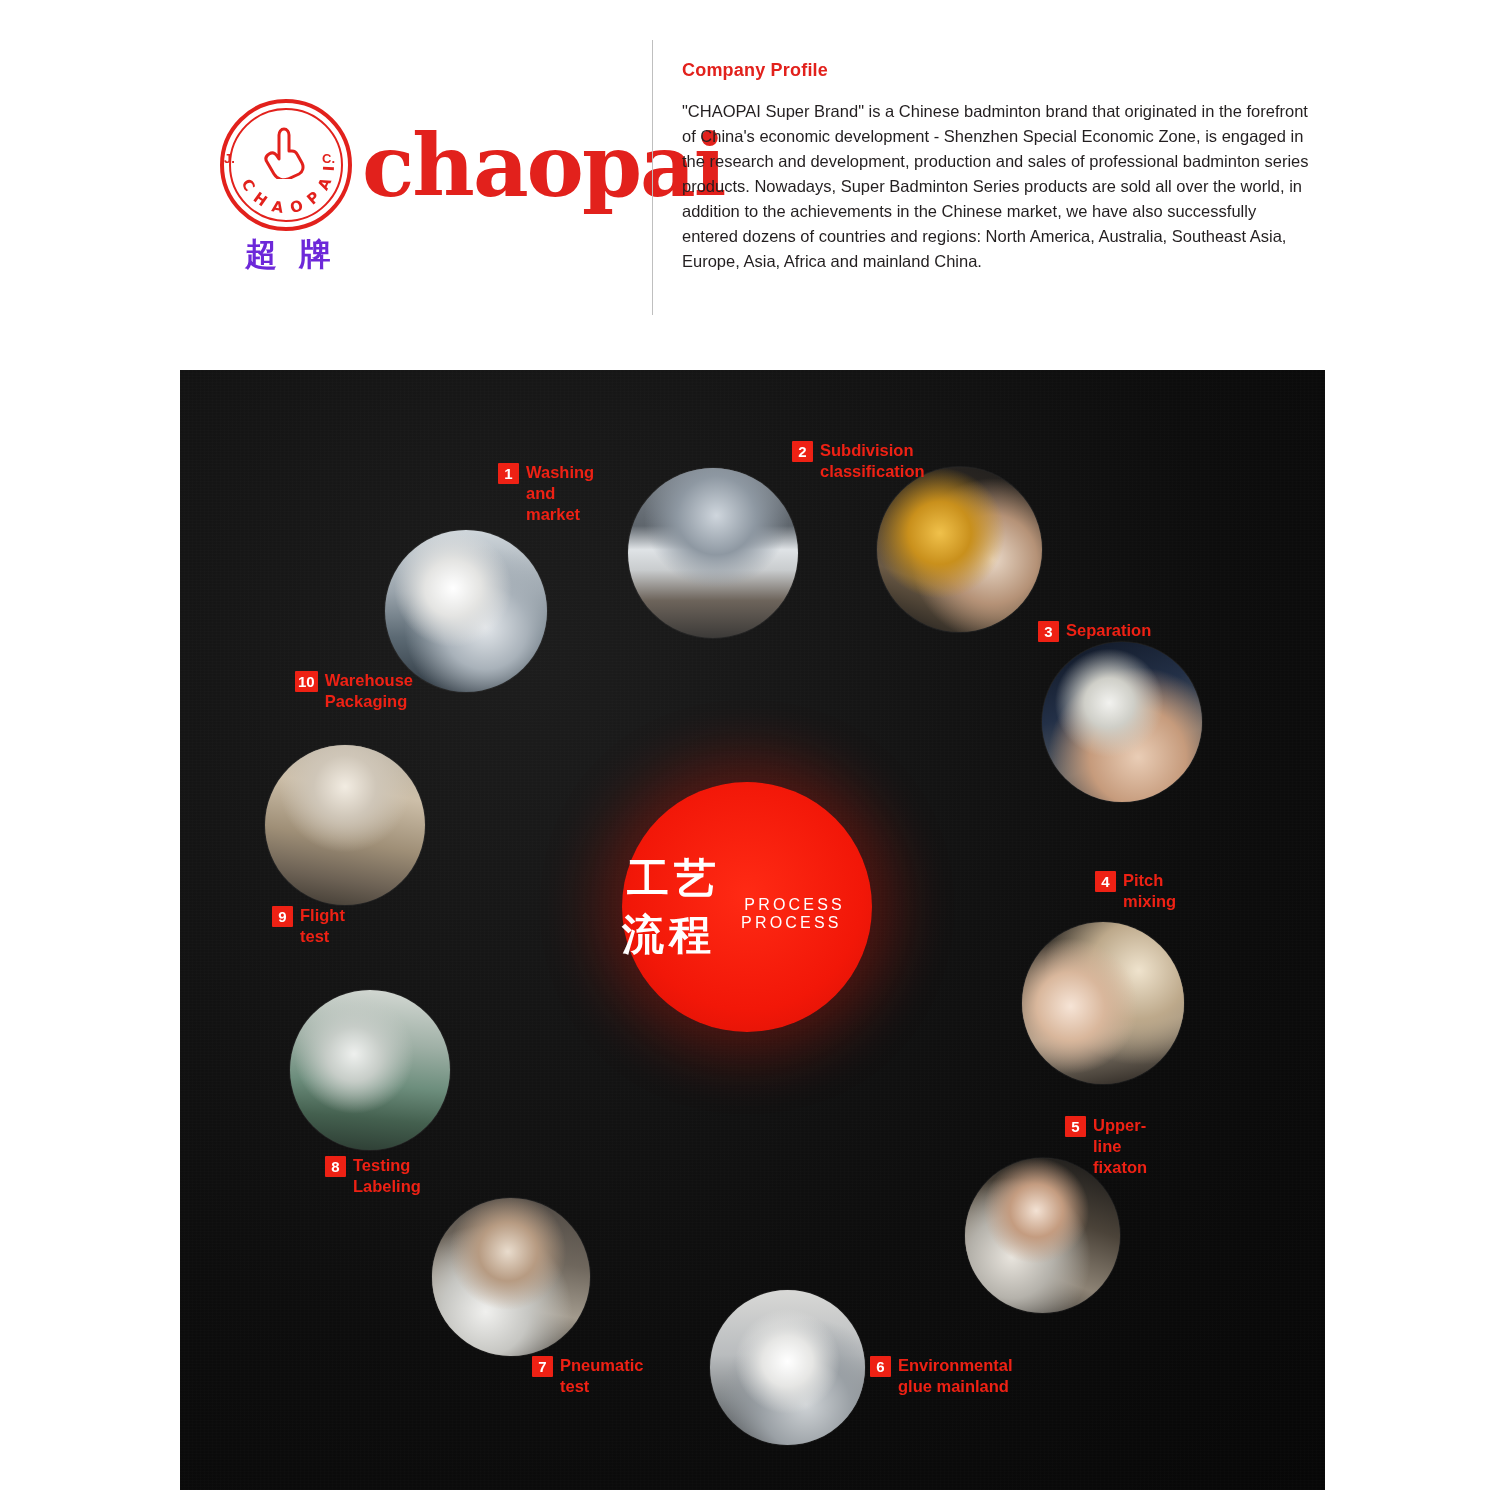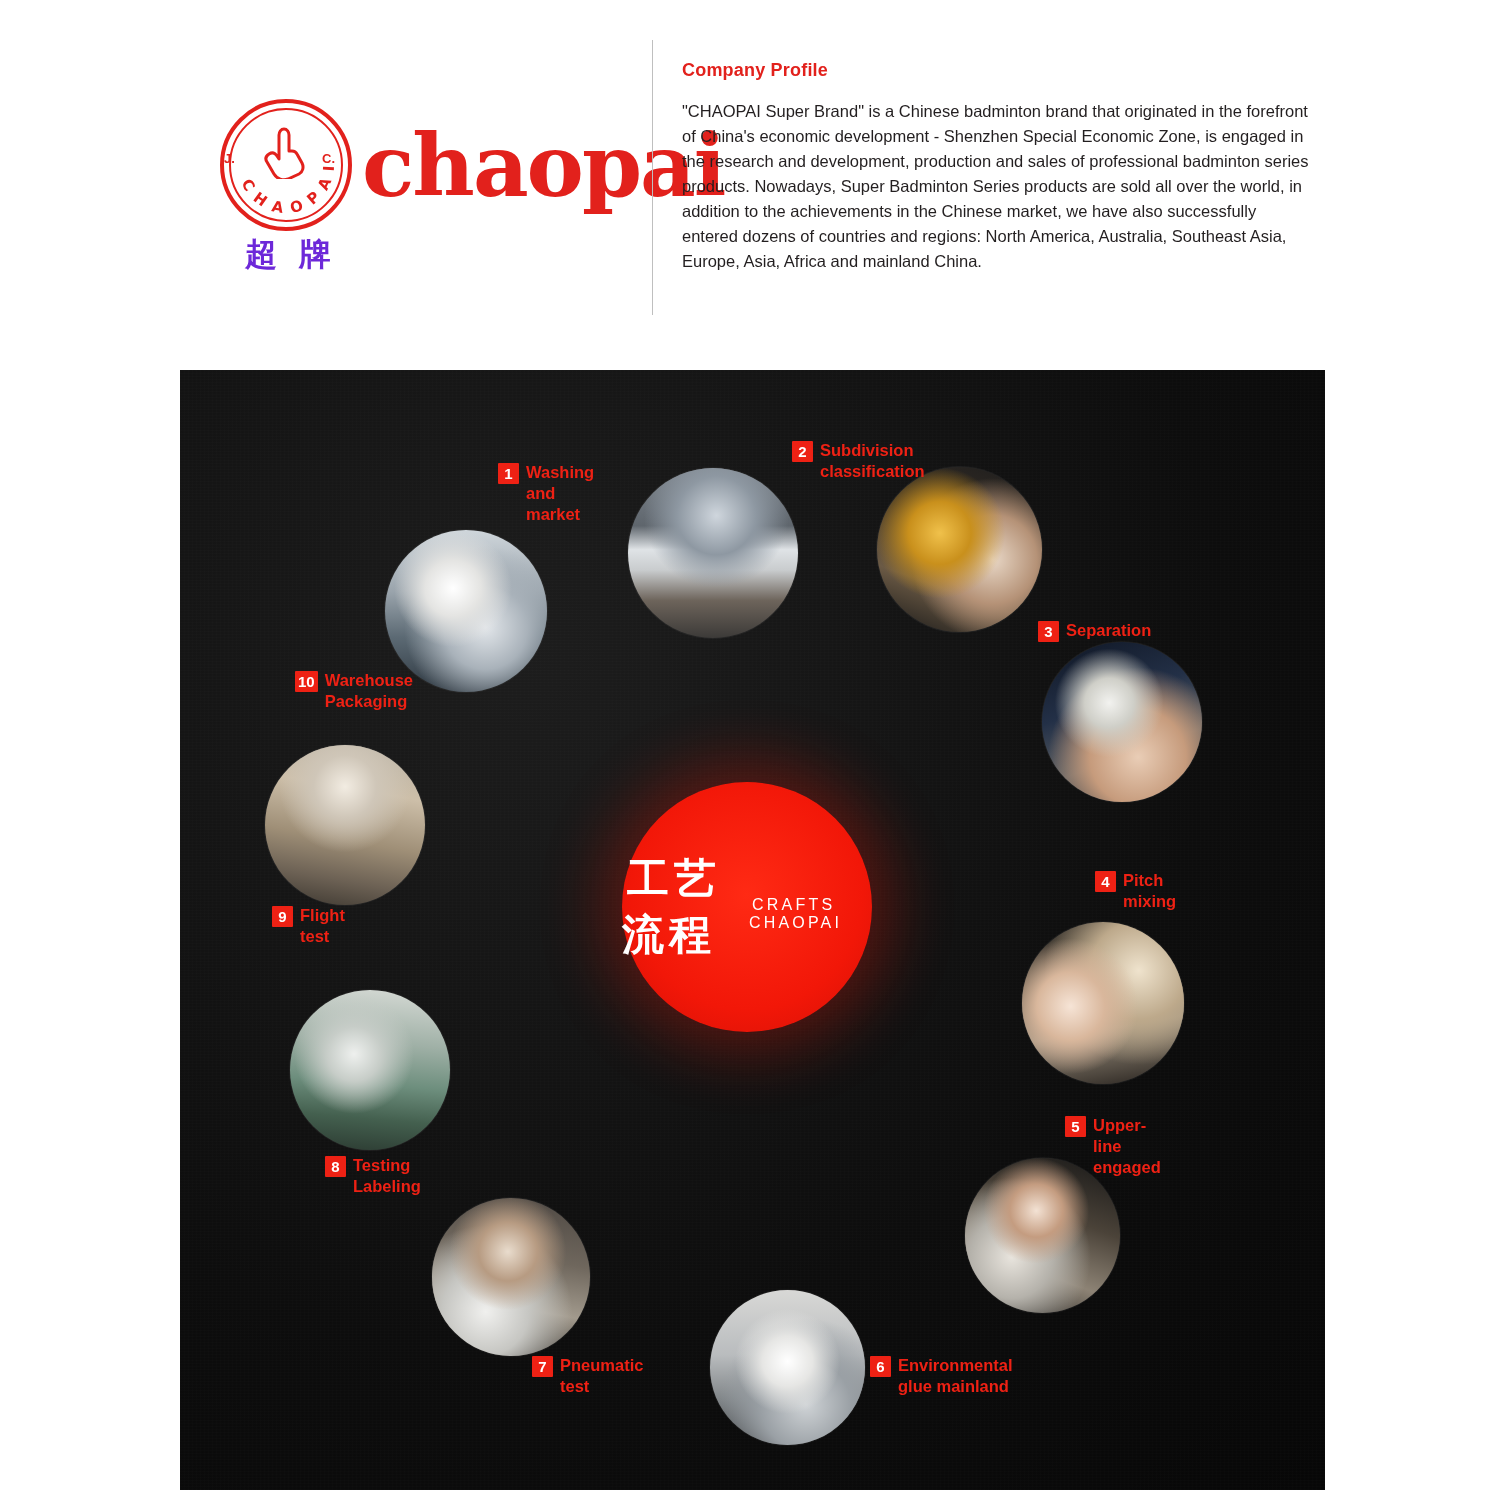--- a/index.html
+++ b/index.html
@@ -369,21 +369,21 @@
     <p id="profile-body">"CHAOPAI Super Brand" is a Chinese badminton brand that originated in the forefront of China's economic development - Shenzhen Special Economic Zone, is engaged in the research and development, production and sales of professional badminton series products. Nowadays, Super Badminton Series products are sold all over the world, in addition to the achievements in the Chinese market, we have also successfully entered dozens of countries and regions: North America, Australia, Southeast Asia, Europe, Asia, Africa and mainland China.</p>
   </div>
 </div>
 
 <div id="panel">
   <div id="panel-noise"></div>
 
 
   <div id="hub">
     <div class="hub-cn">工艺流程</div>
-    <div class="hub-en">CRAFTS CHAOPAI</div>
+    <div class="hub-en">PROCESS PROCESS</div>
   </div>
 
   <div class="node">
     <div class="node-photo" style="left:448px; top:98px; width:170px; height:170px;">
       <div class="ph img-wash"></div>
     </div>
     <div class="node-label" style="left:318px; top:92px;">
       <span class="node-num">1</span>
       <span class="node-text wrap2">Washing and
 market</span>
@@ -420,21 +420,21 @@
       <span class="node-text">Pitch mixing</span>
     </div>
   </div>
 
   <div class="node">
     <div class="node-photo" style="left:785px; top:788px; width:155px; height:155px;">
       <div class="ph img-upper"></div>
     </div>
     <div class="node-label" style="left:885px; top:745px;">
       <span class="node-num">5</span>
-      <span class="node-text">Upper-line engaged</span>
+      <span class="node-text">Upper-line fixaton</span>
     </div>
   </div>
 
   <div class="node">
     <div class="node-photo" style="left:530px; top:920px; width:155px; height:155px;">
       <div class="ph img-glue"></div>
     </div>
     <div class="node-label" style="left:690px; top:985px;">
       <span class="node-num">6</span>
       <span class="node-text">Environmental glue mainland</span>

